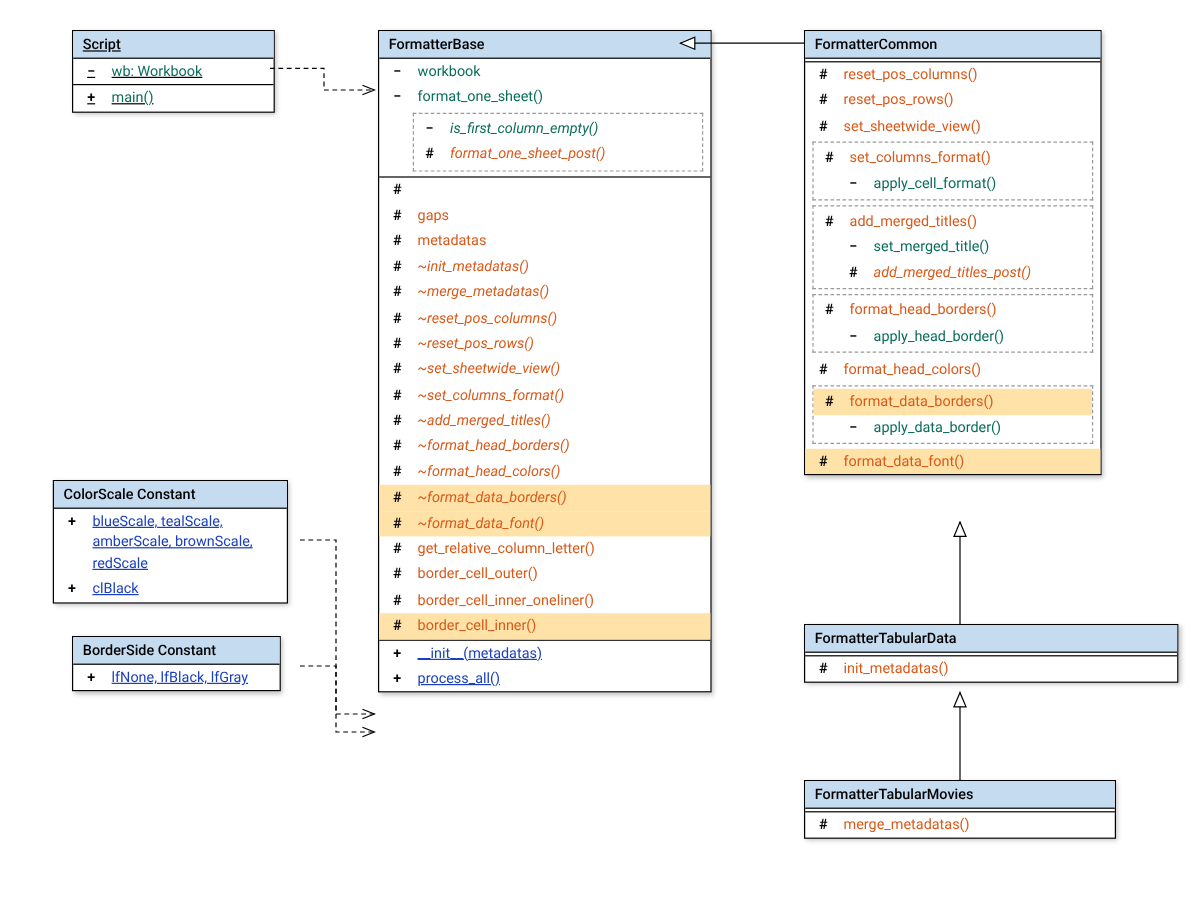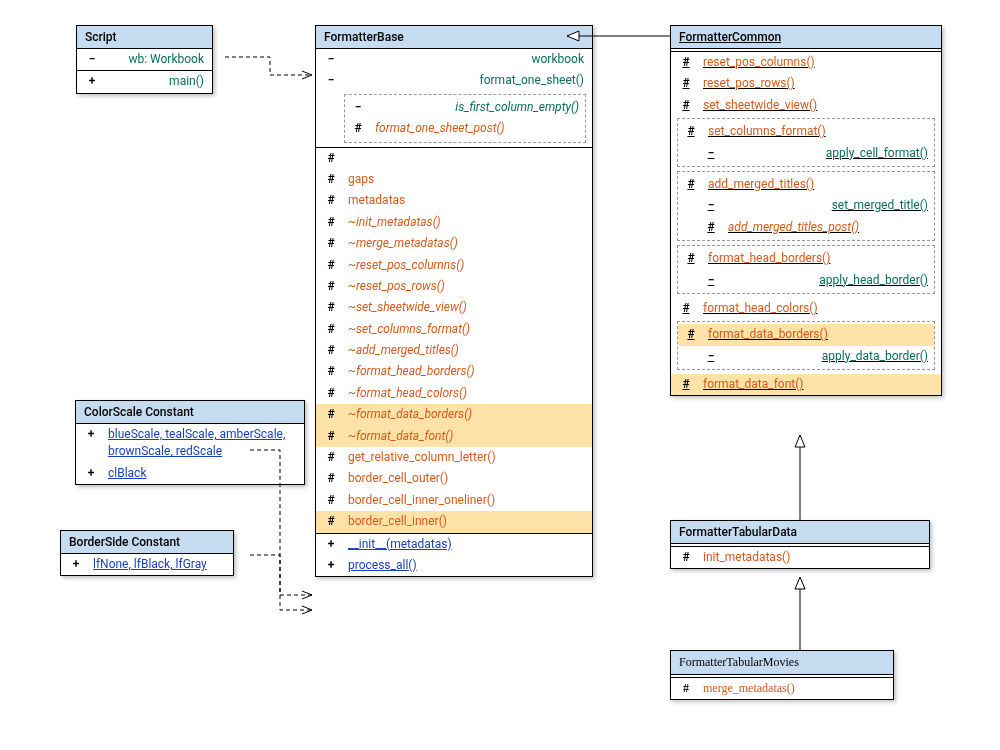--- a/index.html
+++ b/index.html
@@ -45,21 +45,21 @@
   }
   .row.hl { background: #ffe2a8; }
   .vis {
     width: 14px;
     flex-shrink: 0;
     color: #000;
     text-align: center;
     font-weight: 600;
   }
   .member { flex: 1; }
-  .c-teal { color: #0b6e5d; text-align: right; }
+  .c-teal { color: #0b6e5d; }
   .c-orange { color: #d85a1a; }
   .c-blue { color: #1a3fbf; text-decoration: underline; }
   .italic { font-style: italic; }
   .nested-box {
     margin: 2px 6px 4px 28px;
     border: 1px dashed #999;
     padding: 2px 0;
   }
   .nested-box .row { padding: 2px 6px; }
   svg.arrows {
@@ -67,37 +67,37 @@
     top: 0; left: 0;
     width: 1000px; height: 750px;
     pointer-events: none;
   }
 </style>
 </head>
 <body>
 
 <div class="canvas">
 
-  <div class="class-box" style="left:76px; top:25px; width:137px;">
+  <div class="class-box" style="left:60px; top:25px; width:169px;text-decoration:underline;">
     <div class="class-title">Script</div>
     <div class="section">
       <div class="row">
         <span class="vis">−</span>
         <span class="member c-teal">wb: Workbook</span>
       </div>
     </div>
     <div class="section">
       <div class="row">
         <span class="vis">+</span>
         <span class="member c-teal">main()</span>
       </div>
     </div>
   </div>
 
-  <div class="class-box" style="left:75px; top:400px; width:230px;">
+  <div class="class-box" style="left:44px; top:400px; width:196px;">
     <div class="class-title">ColorScale Constant</div>
     <div class="section">
       <div class="row">
         <span class="vis">+</span>
         <span class="member c-blue">blueScale, tealScale, amberScale, brownScale, redScale</span>
       </div>
       <div class="row">
         <span class="vis">+</span>
         <span class="member c-blue">clBlack</span>
       </div>
@@ -214,21 +214,21 @@
           <span class="vis">+</span>
           <span class="member c-blue">__init__(metadatas)</span>
         </div>
         <div class="row">
           <span class="vis">+</span>
           <span class="member c-blue">process_all()</span>
         </div>
       </div>
   </div>
 
-  <div class="class-box" style="left:670px; top:25px; width:272px;text-decoration:underline;">
+  <div class="class-box" style="left:670px; top:25px; width:248px;">
     <div class="class-title">FormatterCommon</div>
     <div class="section" style="height:3px;"></div>
     <div class="section" id="fc-mem">
         <div class="row">
           <span class="vis">#</span>
           <span class="member c-orange">reset_pos_columns()</span>
         </div>
         <div class="row">
           <span class="vis">#</span>
           <span class="member c-orange">reset_pos_rows()</span>
@@ -285,32 +285,32 @@
             <span class="member c-teal">apply_data_border()</span>
           </div>
         </div>
         <div class="row hl">
           <span class="vis">#</span>
           <span class="member c-orange">format_data_font()</span>
         </div>
       </div>
   </div>
 
-  <div class="class-box" style="left:670px; top:520px; width:260px;">
+  <div class="class-box" style="left:670px; top:520px; width:312px;">
     <div class="class-title">FormatterTabularData</div>
     <div class="section" style="height:3px;"></div>
     <div class="section">
       <div class="row">
         <span class="vis">#</span>
         <span class="member c-orange">init_metadatas()</span>
       </div>
     </div>
   </div>
 
-  <div class="class-box" style="left:670px; top:650px; width:224px;font-family:Liberation Serif, serif;">
+  <div class="class-box" style="left:670px; top:650px; width:260px;">
     <div class="class-title">FormatterTabularMovies</div>
     <div class="section" style="height:3px;"></div>
     <div class="section">
       <div class="row">
         <span class="vis">#</span>
         <span class="member c-orange">merge_metadatas()</span>
       </div>
     </div>
   </div>
 

